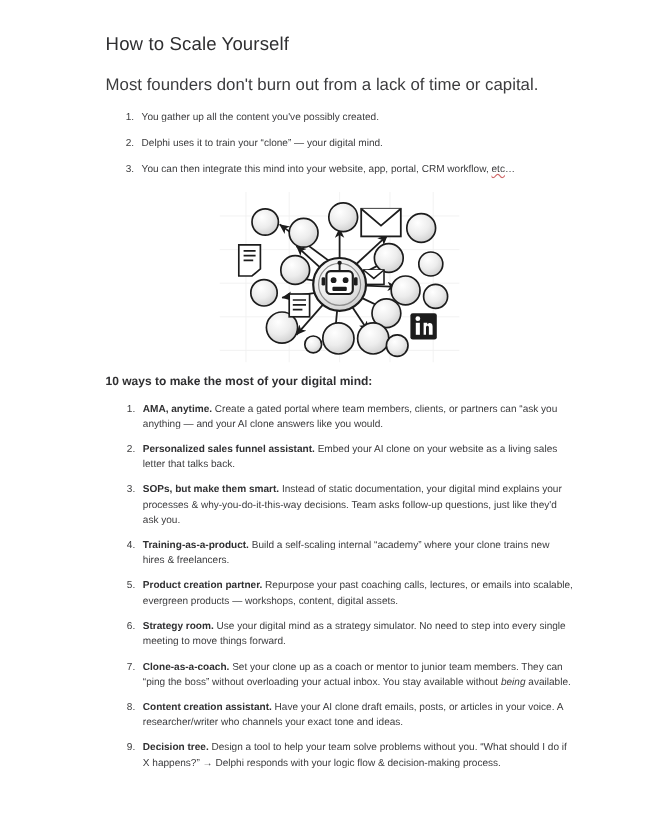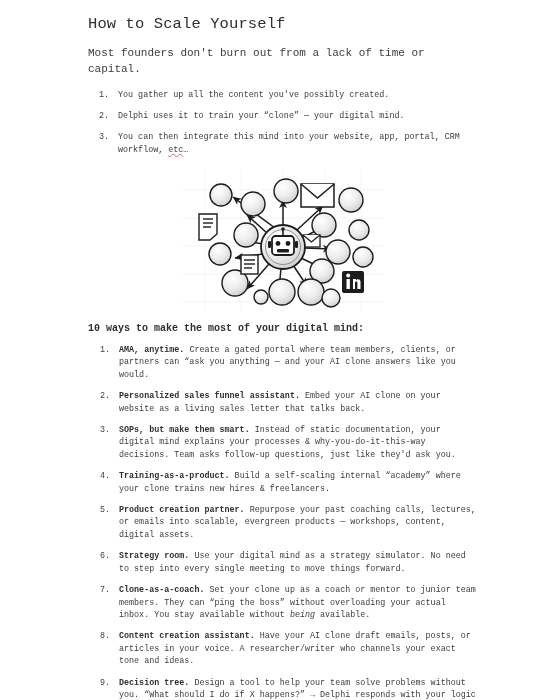--- a/index.html
+++ b/index.html
@@ -12,33 +12,32 @@
   body {
     font-family: "Liberation Sans", sans-serif;
     color: #3a3a3c;
     -webkit-font-smoothing: antialiased;
   }
   .page {
     width: 560px;
     height: 532px;
     position: relative;
     background: #fff;
-    padding: 14px 82px 0 88px;
-    font-family: Liberation Mono, monospace;
+    padding: 28px 82px 0 88px;
   }
   .doc-title {
     font-size: 15.5px;
     font-weight: 400;
     color: #2f2f31;
     margin: 0 0 12px 0;
     letter-spacing: 0.1px;
     line-height: 1.3;
   }
   p.para {
-    font-size: 11px;
+    font-size: 14px;
     line-height: 1.45;
     margin: 0 0 11px 0;
     color: #3c3c3e;
   }
   p.para.tight { margin-bottom: 10px; }
   .italic { font-style: italic; }
   .bold { font-weight: bold; color: #303032; }
   .link {
     color: #9aa4ad;
   }

